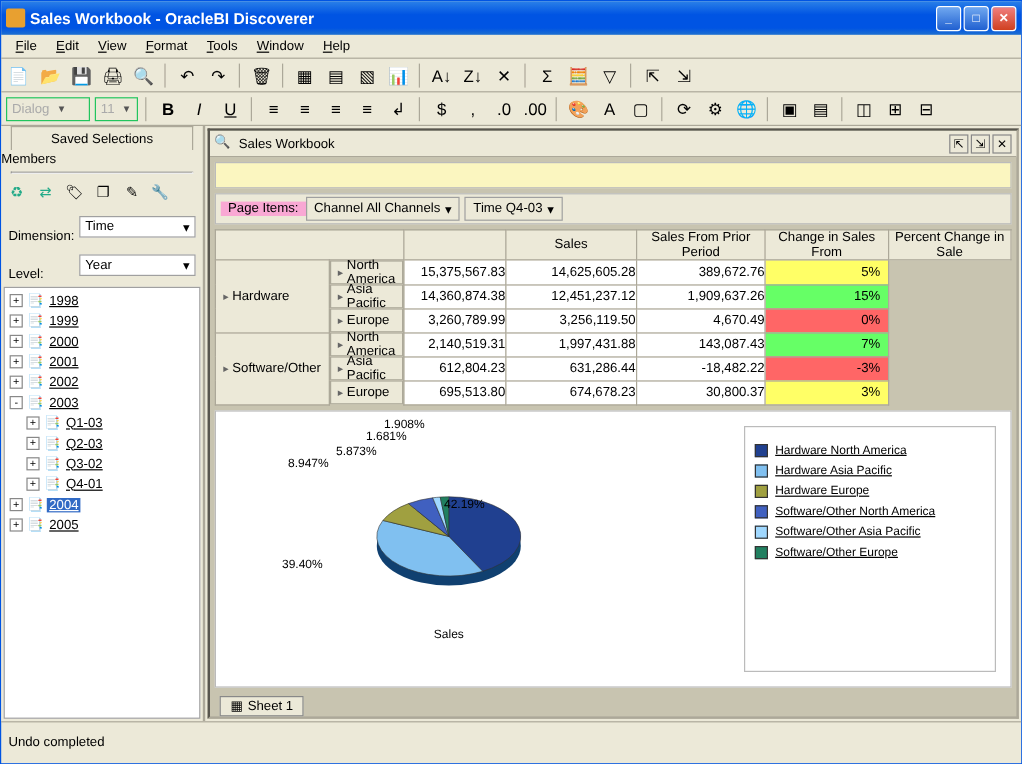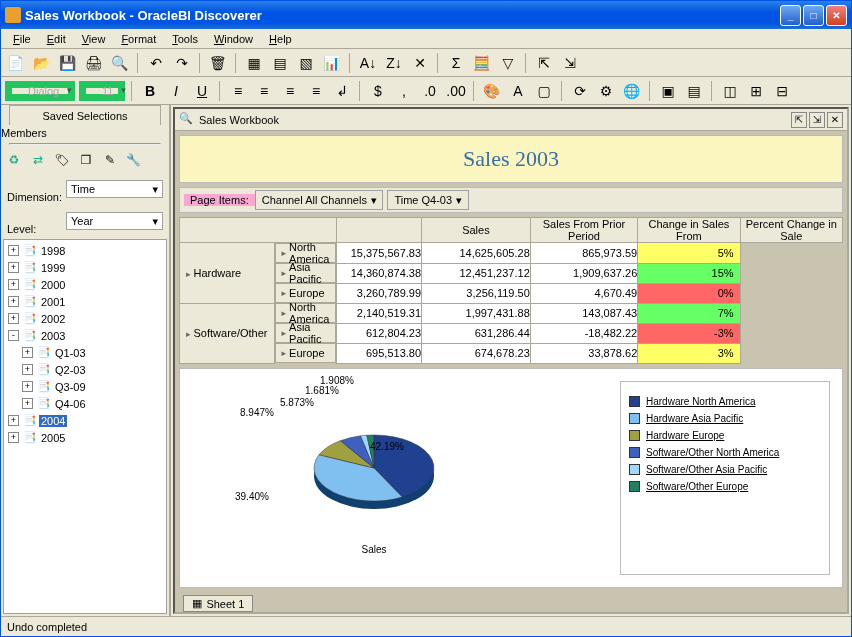--- a/index.html
+++ b/index.html
@@ -12,36 +12,36 @@
 .titlebar-btn { width: 21px; height: 21px; border: 1px solid white; border-radius: 3px; display: flex; align-items: center; justify-content: center; font-size: 10px; font-family: Arial; cursor: pointer; }
 .min-btn, .max-btn { background: linear-gradient(to bottom, #70a8f0, #2060d0); color: white; }
 .close-btn { background: linear-gradient(to bottom, #f08080, #d04020); color: white; }
 .menubar { height: 20px; display: flex; align-items: center; padding: 0 4px; border-bottom: 1px solid #aca899; }
 .menu-item { padding: 2px 8px; cursor: pointer; }
 .menu-item u { text-decoration: underline; }
 .toolbar { height: 28px; display: flex; align-items: center; gap: 4px; padding: 2px 4px; border-bottom: 1px solid #aca899; }
 .tool-btn { width: 22px; height: 22px; border: 1px solid transparent; display: flex; align-items: center; justify-content: center; cursor: pointer; font-size: 14px; }
 .tool-sep { width: 2px; height: 20px; border-left: 1px solid #aca899; margin: 0 2px; }
 .fmt-toolbar { height: 28px; display: flex; align-items: center; gap: 4px; padding: 2px 4px; border-bottom: 1px solid #aca899; }
-.dropdown { height: 20px; border: 7px solid #22c55e; background: #ece9d8; padding: 0 16px; color: #888; display: flex; align-items: center; font-size: 11px; }
+.dropdown { height: 20px; border: 1px solid #22c55e; background: #ece9d8; padding: 0 4px; color: #888; display: flex; align-items: center; font-size: 11px; }
 .dropdown-arrow { margin-left: 6px; font-size: 8px; color: #555; }
 .main-area { flex: 1; display: flex; overflow: hidden; }
 .sidebar { width: 170px; border-right: 2px solid #aca899; display: flex; flex-direction: column; background: #ece9d8; }
 .sidebar-tab { height: 20px; text-align: center; line-height: 20px; border: 1px solid #aca899; border-bottom: none; background: #ece9d8; margin: 0 8px; }
 .sidebar-members { padding: 2px 0; }
 .sidebar-toolbar { padding: 4px; display: flex; gap: 6px; }
 .sb-btn { width: 18px; height: 18px; cursor: pointer; display: flex; align-items: center; justify-content: center; font-size: 12px; }
 .dim-row { display: flex; align-items: center; padding: 2px 6px; gap: 4px; }
 .dim-label { width: 55px; margin-top: 16px; }
 .dim-select { flex: 1; height: 18px; border: 1px solid #a0a0a0; background: white; padding: 0 4px; display: flex; align-items: center; justify-content: space-between; font-size: 11px; }
 .tree { flex: 1; background: white; border: 1px solid #a0a0a0; margin: 2px; overflow: auto; padding: 2px; }
 .tree-node { display: flex; align-items: center; height: 17px; cursor: pointer; white-space: nowrap; }
 .tree-expander { width: 11px; height: 11px; border: 1px solid #888; display: flex; align-items: center; justify-content: center; font-size: 9px; line-height: 1; margin-right: 2px; cursor: pointer; }
 .tree-icon { width: 14px; height: 12px; margin: 0 2px; display: flex; align-items: center; justify-content: center; }
-.tree-label { padding: 0 2px; }
+.tree-label { padding: 0 2px; text-decoration: underline; }
 .tree-label.selected { background: #316ac5; color: white; }
 .lvl0 { padding-left: 2px; } .lvl1 { padding-left: 16px; }
 .content { flex: 1; display: flex; flex-direction: column; border: 2px inset #aca899; margin: 2px; background: #c8c4b0; }
 .content-header { height: 22px; background: #ece9d8; display: flex; align-items: center; padding: 0 4px; border-bottom: 1px solid #aca899; }
 .content-header-icon { width: 16px; height: 16px; margin-right: 4px; color: #3a6ea5; }
 .content-header-btns { margin-left: auto; display: flex; gap: 2px; }
 .ch-btn { width: 16px; height: 16px; border: 1px solid #888; cursor: pointer; display: flex; align-items: center; justify-content: center; font-size: 10px; }
 .report-title { background: #fbf6c0; text-align: center; padding: 10px 0; color: #3a6ea5; font-family: Georgia, serif; font-size: 22px; margin: 4px; border: 1px solid #bbb; }
 .page-items { height: 26px; display: flex; align-items: center; padding: 0 4px; margin: 0 4px 4px; background: #ece9d8; border: 1px solid #bbb; }
 .pi-label { padding: 0 6px; background: #f9a8d4; }
@@ -55,21 +55,21 @@
 .num-cell { text-align: right; padding: 0 0; background: white; }
 .pct-cell { text-align: right; padding: 0 6px; }
 .yellow { background: #ffff66; } .green { background: #66ff66; margin-top: 28px; } .red { background: #ff6666; }
 .chart-area { flex: 1; margin: 0 4px 4px; border: 1px solid #bbb; background: white; position: relative; display: flex; }
 .pie-box { flex: 1; position: relative; display: flex; align-items: center; justify-content: center; }
 .legend-box { width: 210px; margin: 12px; border: 1px solid #bbb; padding: 8px; font-size: 10px; }
 .legend-item { display: flex; align-items: center; margin: 6px 0; text-decoration: underline; cursor: pointer; }
 .legend-swatch { width: 11px; height: 11px; border: 1px solid #333; margin-right: 6px; }
 .sheet-tabs { height: 20px; display: flex; align-items: flex-end; padding-left: 8px; }
 .sheet-tab { border: 1px solid #888; padding: 1px 8px; background: #ece9d8; display: flex; align-items: center; gap: 4px; cursor: pointer; }
-.statusbar { height: 20px; border-top: 1px solid #aca899; display: flex; align-items: center; padding: 0 6px; font-size: 11px; }
+.statusbar { height: 35px; border-top: 1px solid #aca899; display: flex; align-items: center; padding: 0 6px; font-size: 11px; }
 .pie-label { position: absolute; font-size: 10px; }
 </style>
 </head>
 <body>
 
 <div class="window">
   <div class="titlebar">
     <div class="titlebar-icon"></div>
     <div class="titlebar-text">Sales Workbook - OracleBI Discoverer</div>
     <div class="titlebar-buttons">
@@ -229,26 +229,26 @@
             <span class="tree-label">Q1-03</span>
           </div>
           <div class="tree-node lvl1">
             <span class="tree-expander">+</span>
             <span class="tree-icon">📑</span>
             <span class="tree-label">Q2-03</span>
           </div>
           <div class="tree-node lvl1">
             <span class="tree-expander">+</span>
             <span class="tree-icon">📑</span>
-            <span class="tree-label">Q3-09</span>
+            <span class="tree-label">Q3-02</span>
           </div>
           <div class="tree-node lvl1">
             <span class="tree-expander">+</span>
             <span class="tree-icon">📑</span>
-            <span class="tree-label">Q4-06</span>
+            <span class="tree-label">Q4-01</span>
           </div>
           <div class="tree-node lvl0">
             <span class="tree-expander">+</span>
             <span class="tree-icon">📑</span>
             <span class="tree-label selected">2004</span>
           </div>
           <div class="tree-node lvl0">
             <span class="tree-expander">+</span>
             <span class="tree-icon">📑</span>
             <span class="tree-label">2005</span>
@@ -261,21 +261,20 @@
         <span class="content-header-icon">🔍</span>
         <span>Sales Workbook</span>
         <div class="content-header-btns">
           <div class="ch-btn">⇱</div>
           <div class="ch-btn">⇲</div>
           <div class="ch-btn">✕</div>
         </div>
       </div>
 
       <div class="report-title">
-        <div>Sales 2003</div>
       </div>
 
       <div class="page-items">
         <span class="pi-label">Page Items:</span>
         <div class="pi-btn">
             <span>Channel  All Channels</span> 
             <span style="margin-left:4px">▾</span>
           </div>
         <div class="pi-btn">
             <span>Time  Q4-03</span> 
@@ -291,21 +290,21 @@
               <th style="width:118px">Sales</th>
               <th style="width:118px">Sales From Prior Period</th>
               <th style="width:118px">Change in Sales From</th>
               <th style="width:118px">Percent Change in Sale</th>
             </tr>
             <tr>
               <td class="hdr-cell" rowspan="3"><span class="arrow-r">▸</span>Hardware</td>
               <td class="hdr-cell hdr-cell-sub"><span class="arrow-r">▸</span>North America</td>
               <td class="num-cell">15,375,567.83</td>
               <td class="num-cell">14,625,605.28</td>
-              <td class="num-cell">865,973.59</td>
+              <td class="num-cell">389,672.76</td>
               <td class="pct-cell yellow">5%</td>
             </tr>
             <tr>
               <td class="hdr-cell hdr-cell-sub"><span class="arrow-r">▸</span>Asia Pacific</td>
               <td class="num-cell">14,360,874.38</td>
               <td class="num-cell">12,451,237.12</td>
               <td class="num-cell">1,909,637.26</td>
               <td class="pct-cell green">15%</td>
             </tr>
             <tr>
@@ -327,21 +326,21 @@
               <td class="hdr-cell hdr-cell-sub"><span class="arrow-r">▸</span>Asia Pacific</td>
               <td class="num-cell">612,804.23</td>
               <td class="num-cell">631,286.44</td>
               <td class="num-cell">-18,482.22</td>
               <td class="pct-cell red">-3%</td>
             </tr>
             <tr>
               <td class="hdr-cell hdr-cell-sub"><span class="arrow-r">▸</span>Europe</td>
               <td class="num-cell">695,513.80</td>
               <td class="num-cell">674,678.23</td>
-              <td class="num-cell">33,878.62</td>
+              <td class="num-cell">30,800.37</td>
               <td class="pct-cell yellow">3%</td>
             </tr>
           </tbody>
         </table>
 
       <div class="chart-area">
         <div class="pie-box" id="piebox">
             <svg width="260" height="170">
               <ellipse cx="110" cy="83" rx="60" ry="33" fill="#104070"></ellipse>
               <path d="M110,75 L110,42 A60,33 0 0 1 138.27408908855665,104.10625715510739 Z" fill="#204090" stroke="#333" stroke-width="0.5"></path>

